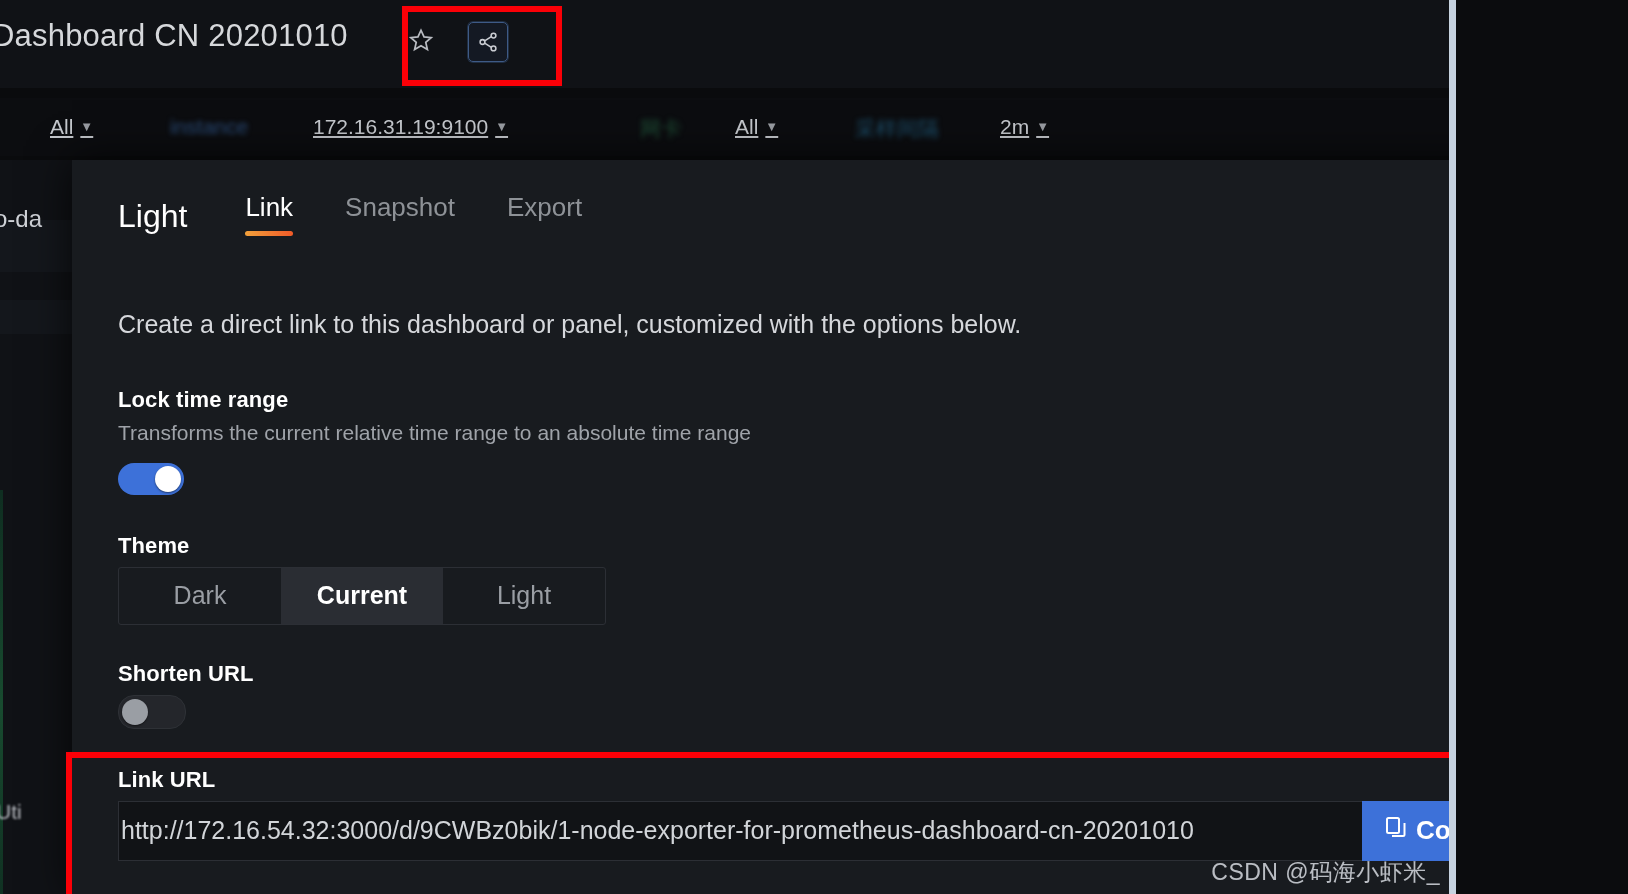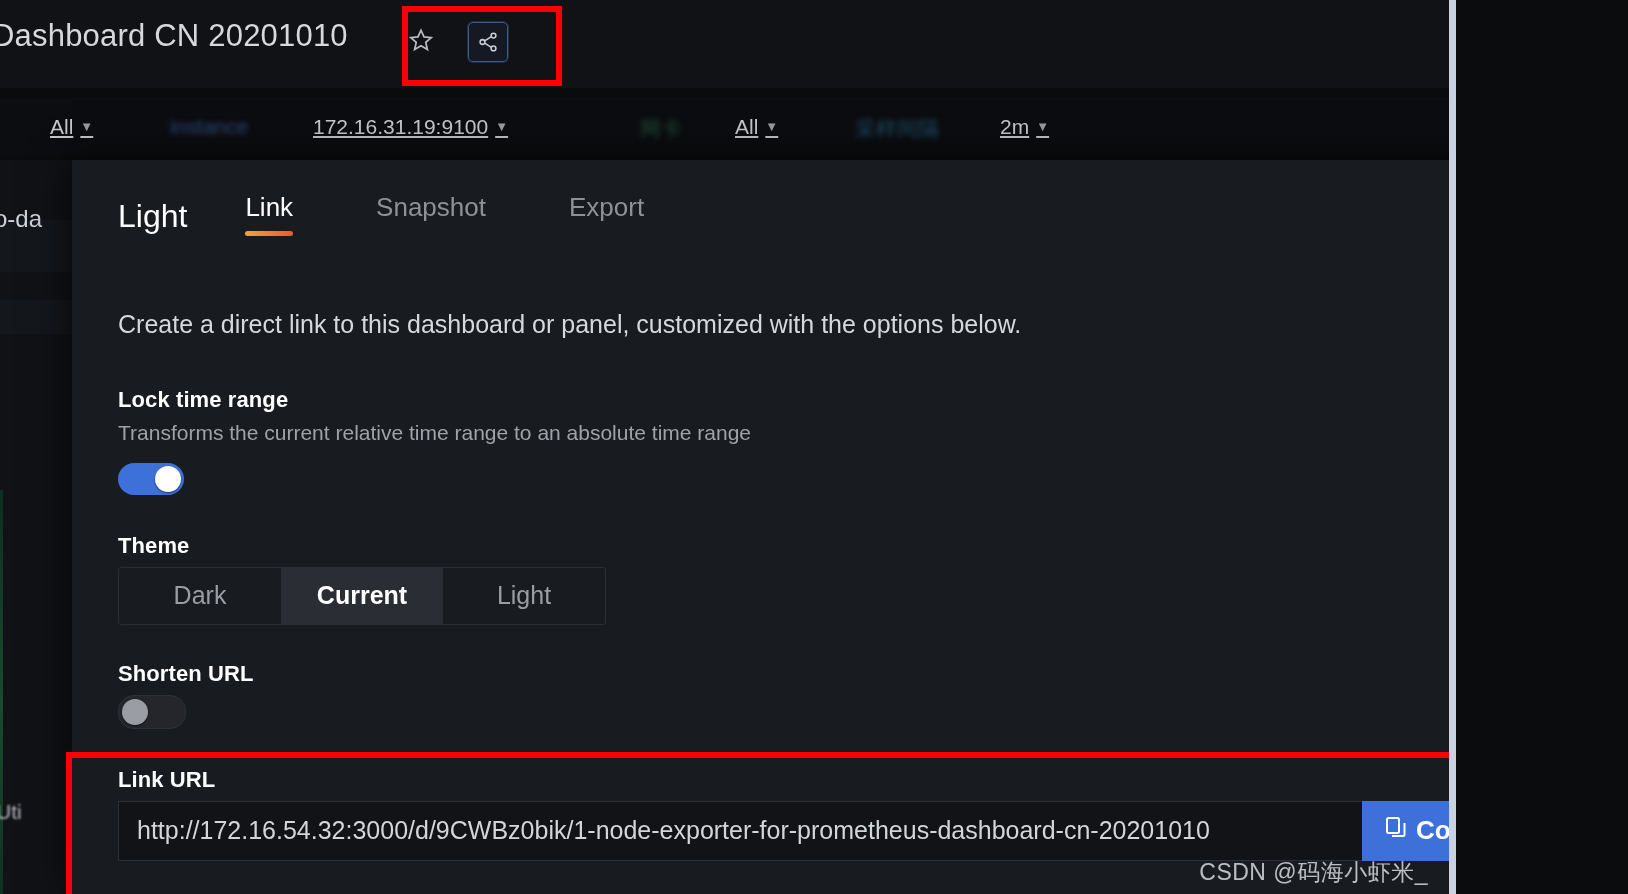--- a/index.html
+++ b/index.html
@@ -160,21 +160,21 @@
     color: #ffffff;
     font-weight: 400;
     padding-bottom: 24px;
     margin-right: 58px;
     line-height: 1;
   }
 
   .tabs {
     display: flex;
     align-items: flex-end;
-    gap: 83px;
+    gap: 52px;
     padding-bottom: 20px;
   }
   .tab {
     position: relative;
     font-size: 26px;
     color: #8e9297;
     padding-bottom: 16px;
     cursor: pointer;
     line-height: 1;
   }
@@ -280,21 +280,21 @@
     height: 60px;
     width: 1385px;
   }
   .url-input {
     flex: 1;
     background: #111316;
     border: 1px solid #2c2f35;
     border-right: none;
     color: #d2d5d9;
     font-size: 25px;
-    padding: 0 18px;
+    padding: 0 2px;
     font-family: "Liberation Sans", sans-serif;
     outline: none;
     overflow: hidden;
     white-space: nowrap;
     display: flex;
     align-items: center;
   }
   .copy-btn {
     display: flex;
     align-items: center;
@@ -316,21 +316,21 @@
     border: 6px solid #fb0007;
     pointer-events: none;
     box-sizing: border-box;
   }
   #annot-share-icon { left: 402px; top: 6px; width: 160px; height: 80px; }
   #annot-link-url  { left: 66px; top: 752px; width: 1510px; height: 148px; }
 
   
   .watermark {
     position: absolute;
-    right: 28px;
+    right: 16px;
     bottom: 6px;
     font-size: 23px;
     color: rgba(222,226,232,.82);
     white-space: nowrap;
     letter-spacing: .5px;
   }
 
   .right-edge {
     position: absolute;
     right: 0; top: 0;

